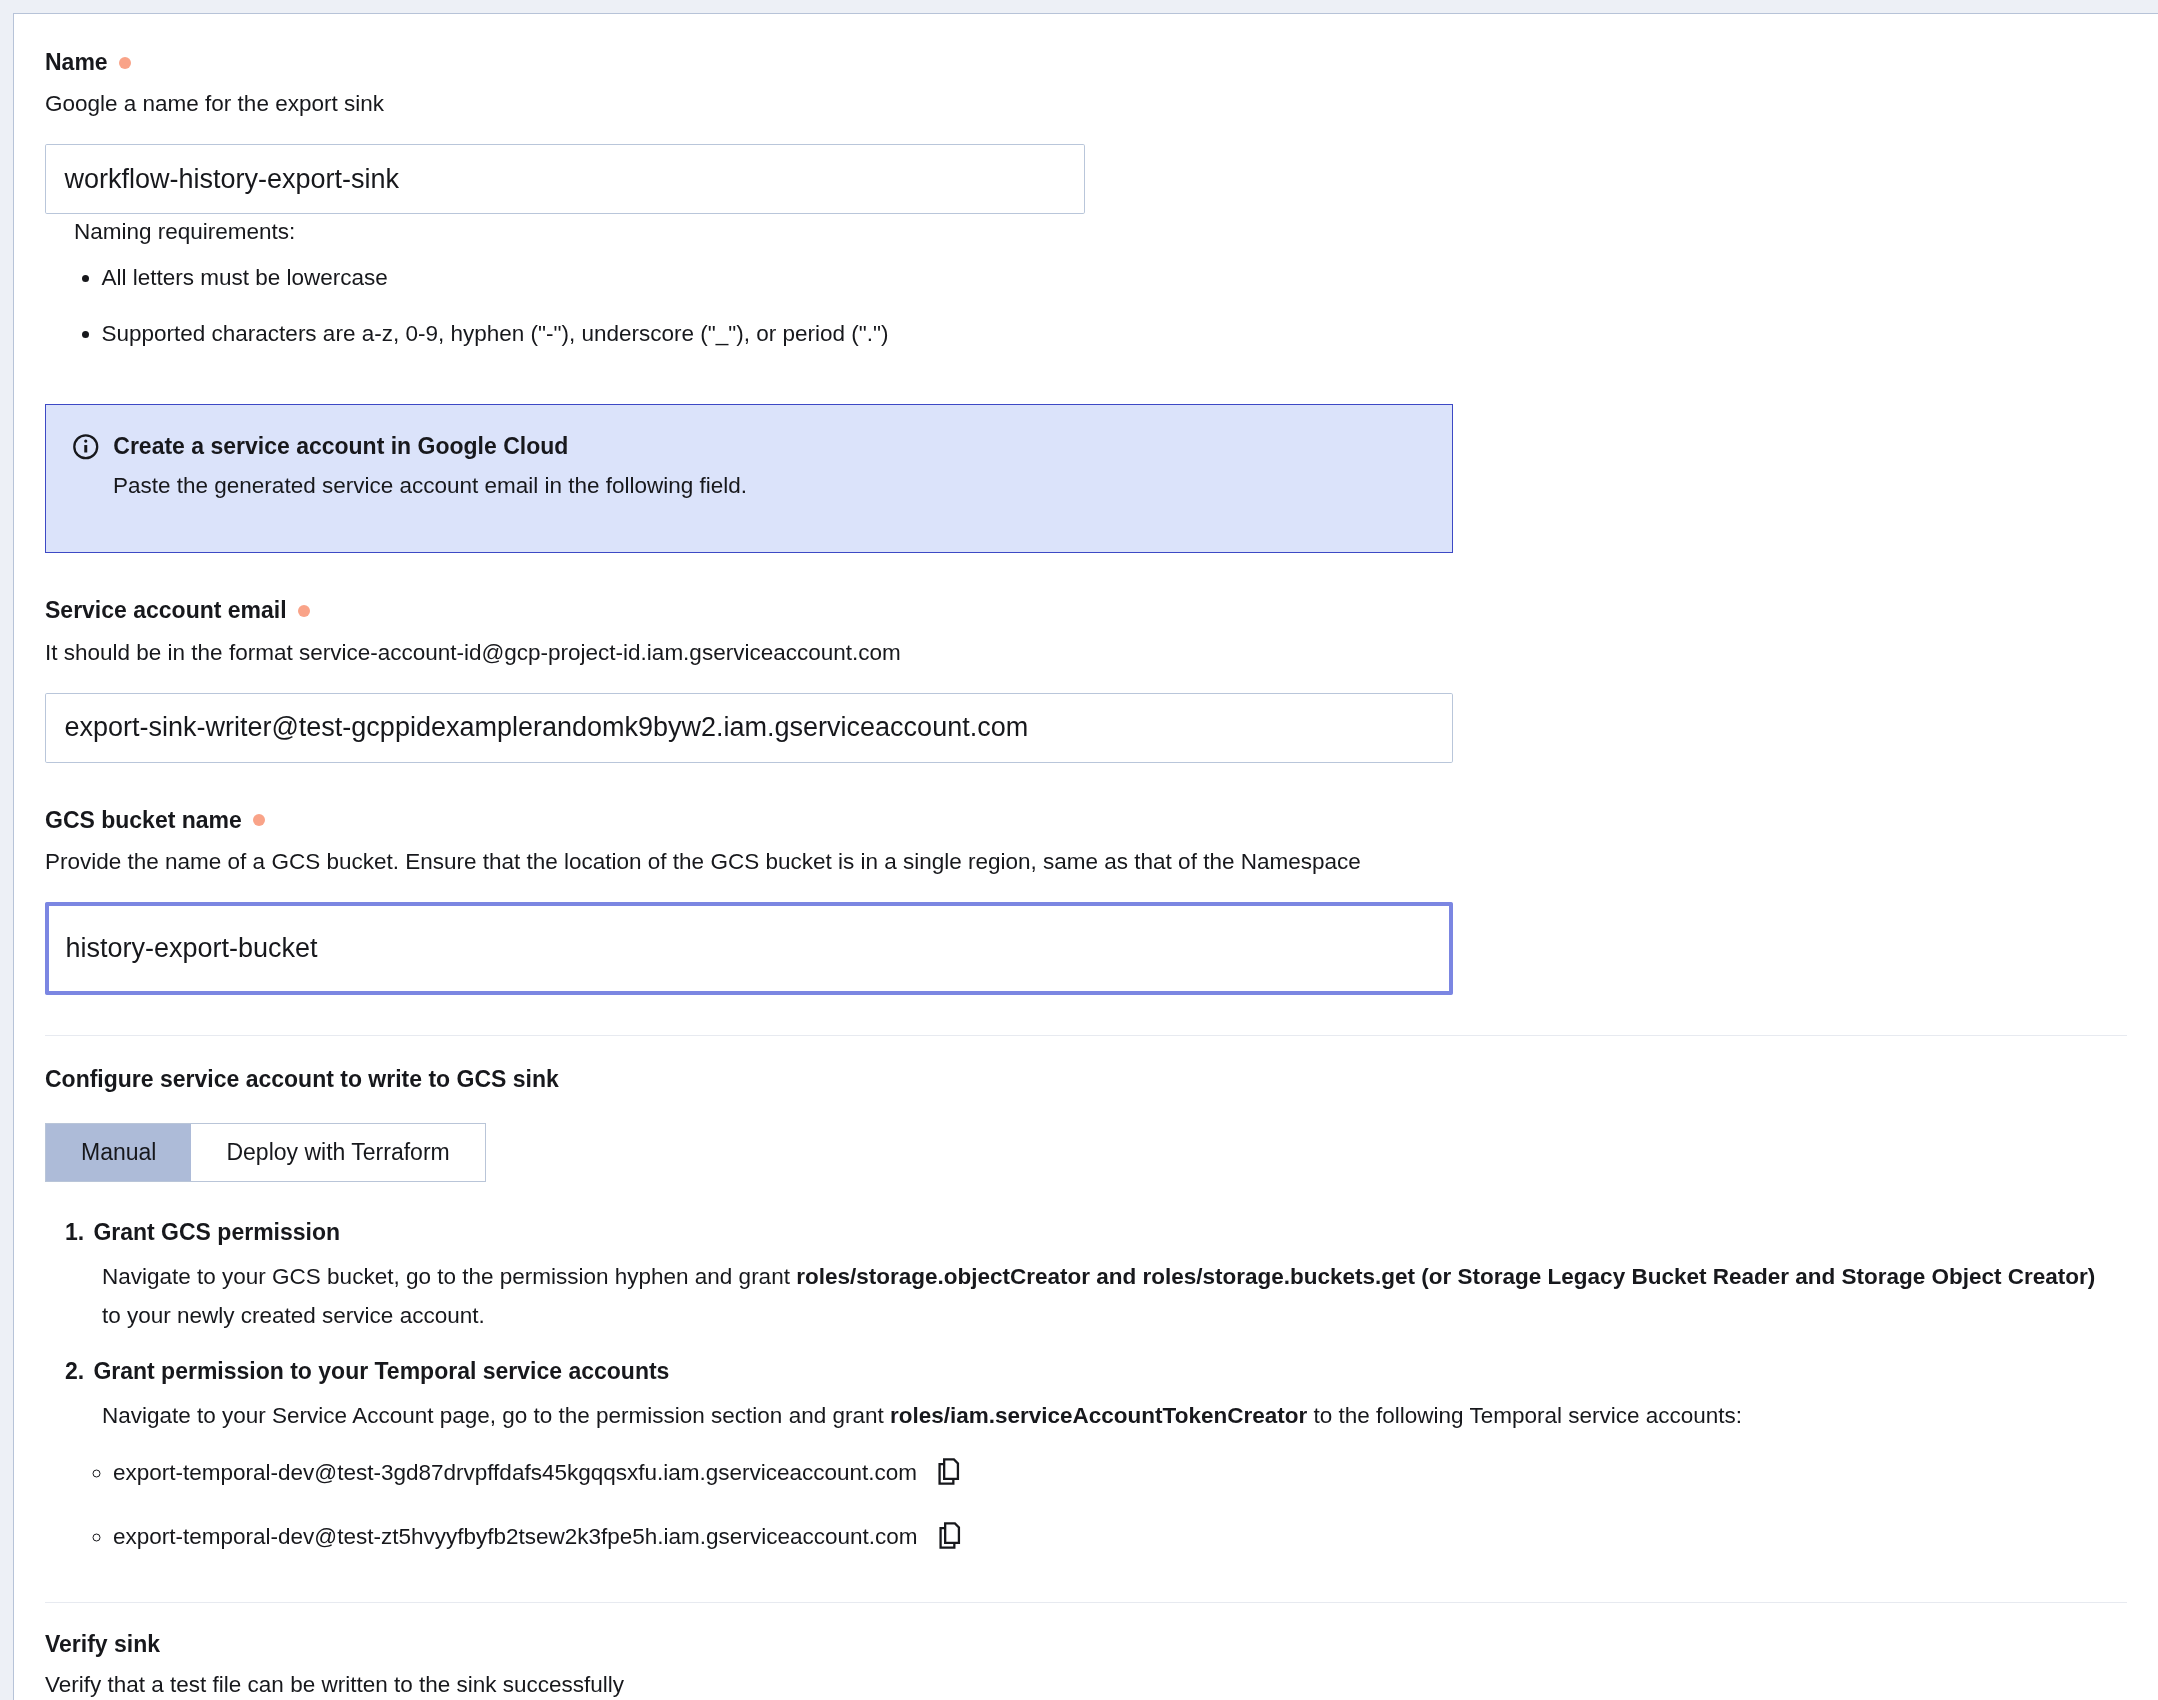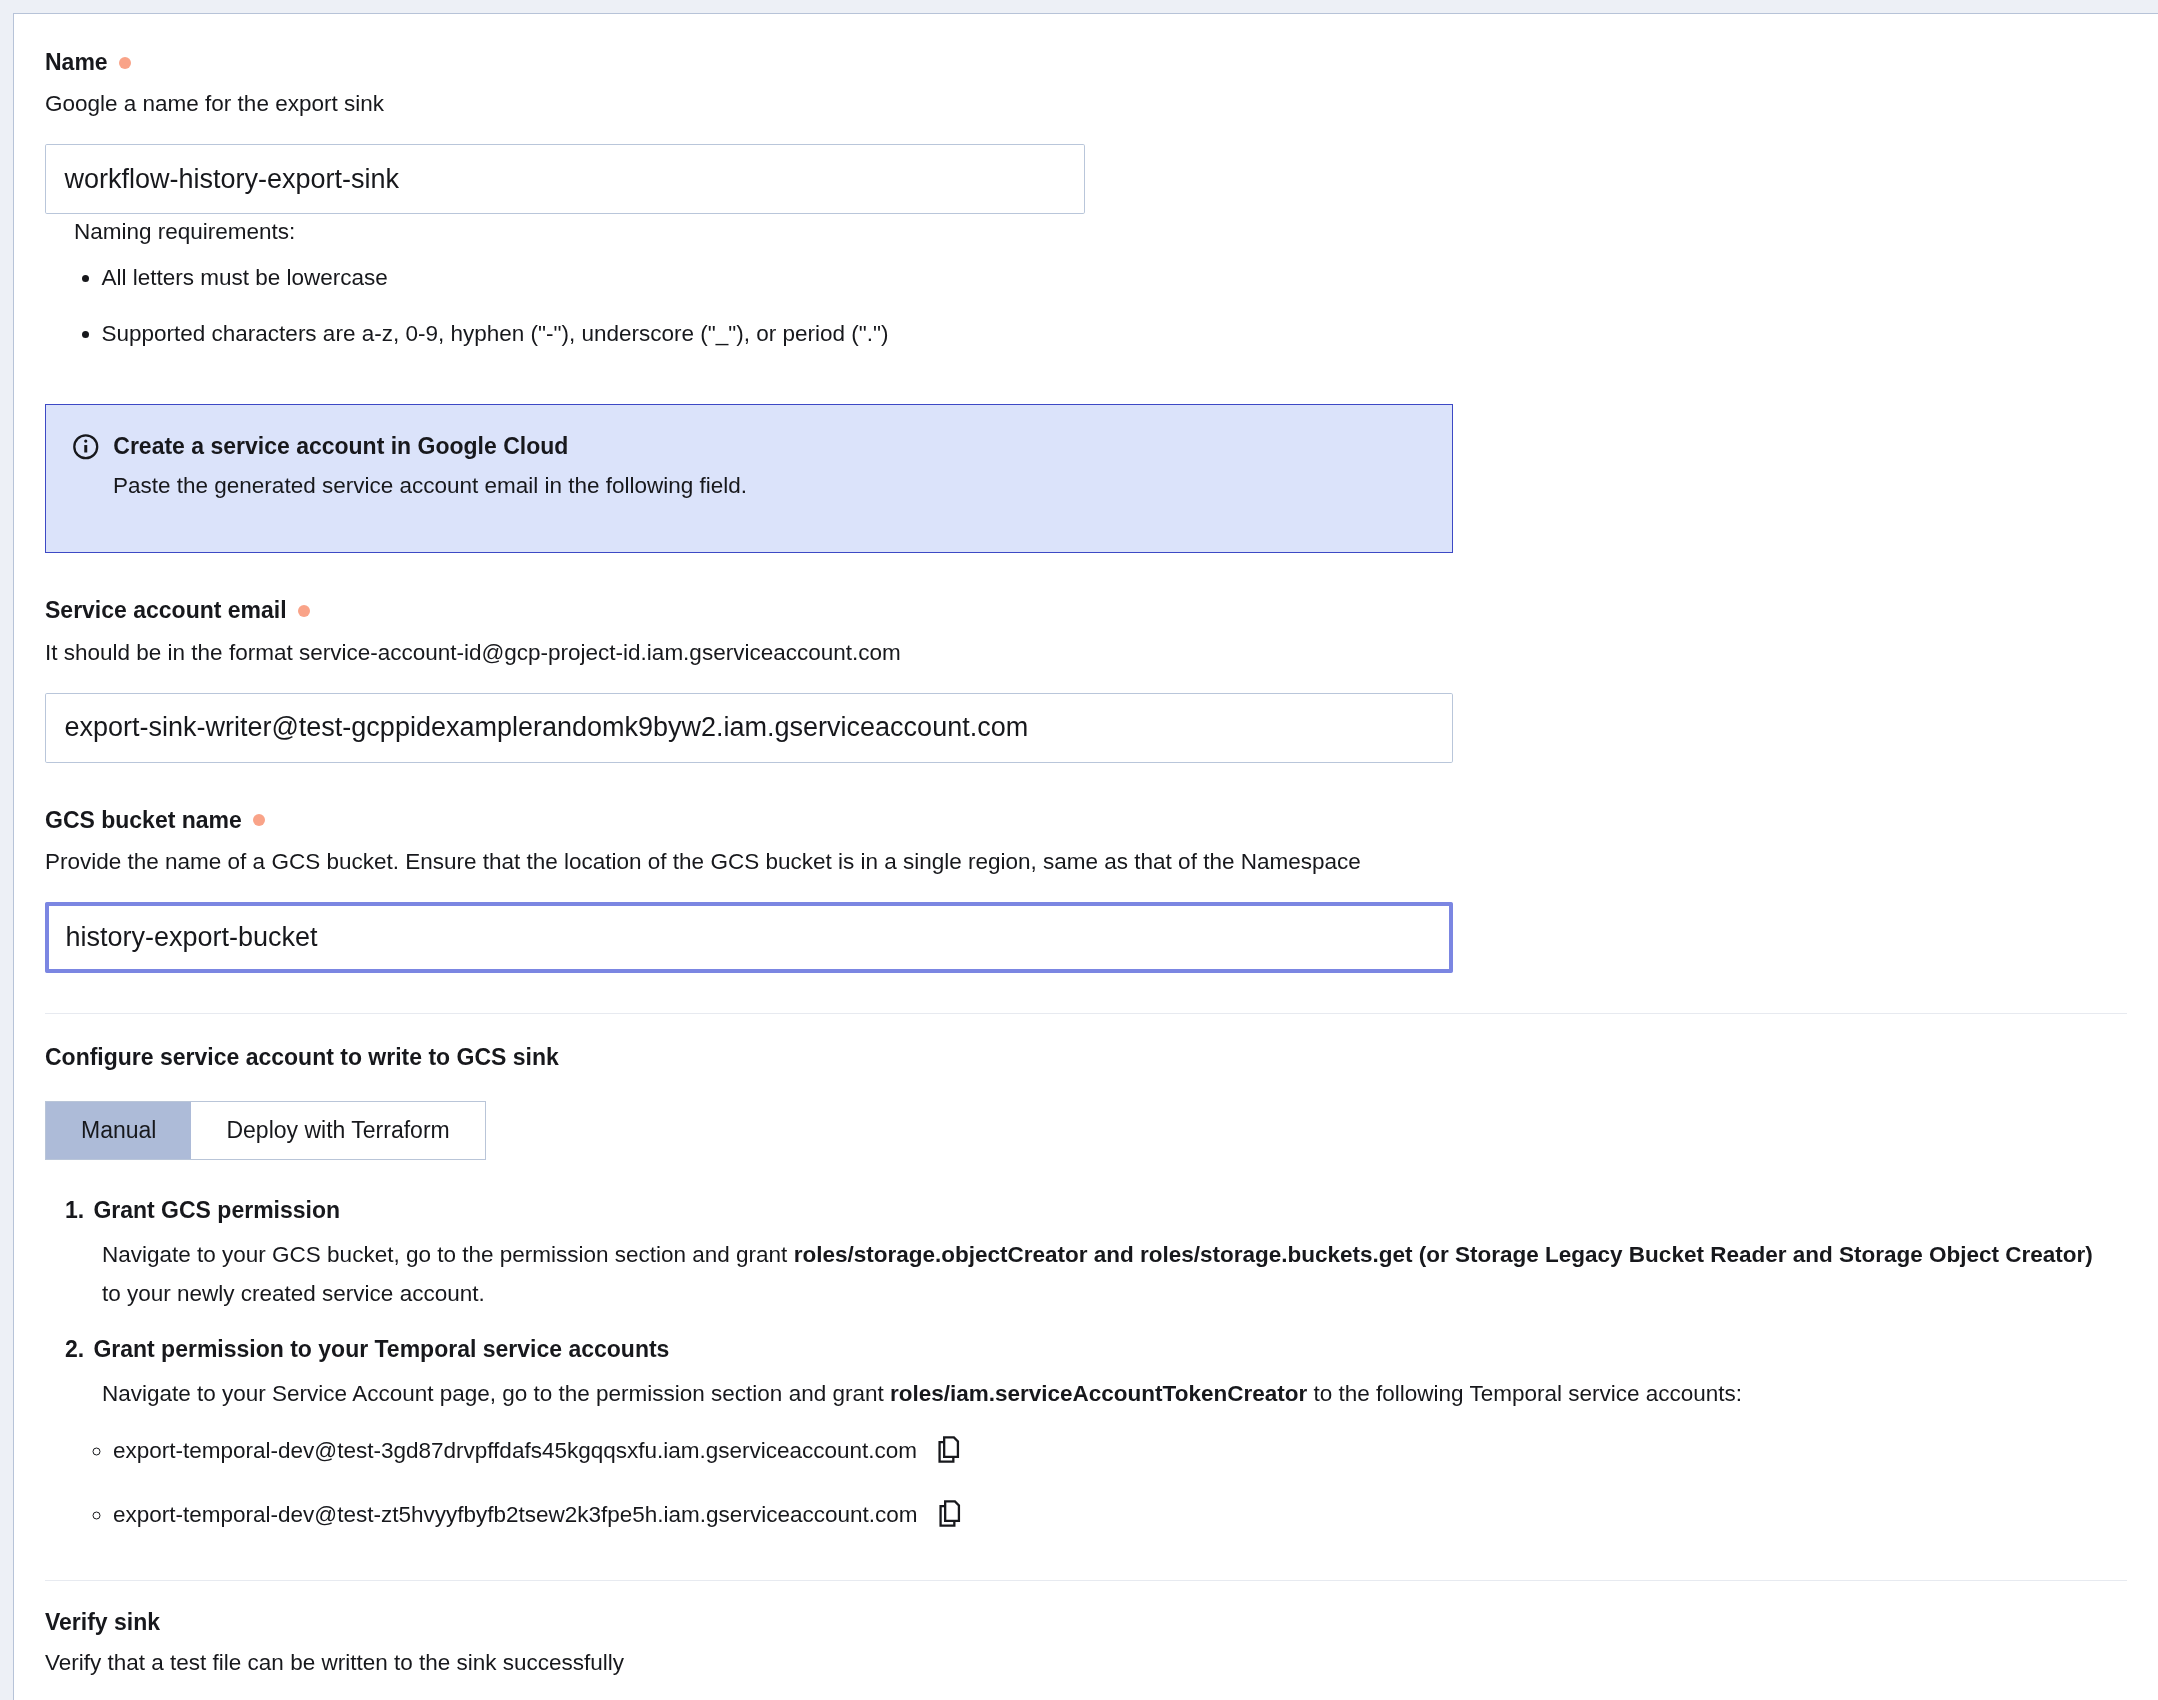--- a/index.html
+++ b/index.html
@@ -28,21 +28,21 @@
   .field-label { font-weight:700; font-size:23px; }
   .req-dot { width:12px; height:12px; border-radius:50%; background:#f9a388; flex:none; }
   .field-desc { margin-top:7.3px; line-height:33px; font-size:22.5px; }
 
   .text-input {
     display:block; margin-top:24px; width:100%; height:70px;
     border:1.8px solid #b9c6da; border-radius:1.8px;
     padding:0 18.4px; font-family:inherit; font-size:27px; color:#17181c;
     background:#fff; outline:none;
   }
-  .text-input.focused { border:4.6px solid #7b86e2; height:71px; padding:0 16.5px; }
+  .text-input.focused { border:4.6px solid #7b86e2; height:93px; padding:0 16.5px; }
 
   .rq-title { line-height:35px; font-size:22.5px; }
   .rq-list { margin:9.2px 0 0 0; padding-left:27.5px; }
   .rq-list li { margin-bottom:16.5px; line-height:39px; font-size:22.5px; }
 
   .info-box {
     margin-top:35px; width:1408px; height:149px;
     background:#dbe3fa; border:1.8px solid #3d49c5;
     padding:27.5px 26px;
   }
@@ -167,21 +167,21 @@
     <button class="tab selected">Manual</button>
     <button class="tab">Deploy with Terraform</button>
   </div>
 
   <ol class="steps">
     <li class="step">
       <div class="step-title-row">
         <span class="step-number">1.</span>
         <span class="step-title">Grant GCS permission</span>
       </div>
-      <div class="step-body"><span>Navigate to your GCS bucket, go to the permission section and grant </span><b>roles/storage.objectCreator and roles/storage.buckets.get (or Storage Legacy Bucket Reader and Storage Object Creator)</b><span> to your newly created service account.</span></div>
+      <div class="step-body"><span>Navigate to your GCS bucket, go to the permission hyphen and grant </span><b>roles/storage.objectCreator and roles/storage.buckets.get (or Storage Legacy Bucket Reader and Storage Object Creator)</b><span> to your newly created service account.</span></div>
     </li>
     <li class="step">
       <div class="step-title-row">
         <span class="step-number">2.</span>
         <span class="step-title">Grant permission to your Temporal service accounts</span>
       </div>
       <div class="step-body"><span>Navigate to your Service Account page, go to the permission section and grant </span><b>roles/iam.serviceAccountTokenCreator</b><span> to the following Temporal service accounts:</span></div>
       <ul class="sa-list">
         <li>
           <span class="sa-email">export-temporal-dev@test-3gd87drvpffdafs45kgqqsxfu.iam.gserviceaccount.com</span><button class="copy-btn">

